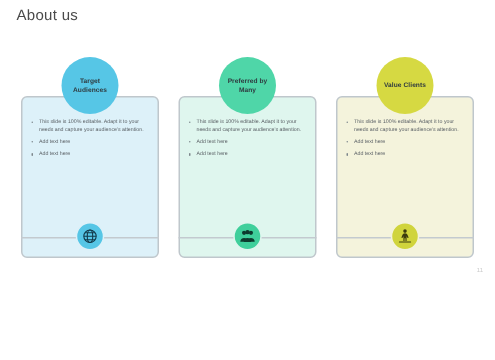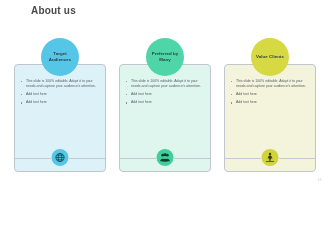--- a/index.html
+++ b/index.html
@@ -19,22 +19,21 @@
     inset: 0;
     background: #ffffff;
   }
   .page-title {
     position: absolute;
     left: 11px;
     top: 5px;
     font-size: 10px;
     color: #4a4a4a;
     letter-spacing: 0.2px;
-    font-weight: 700;
-    margin-left: 20px;
+    font-weight: 400;
   }
   .cards {
     position: absolute;
     left: 0;
     top: 38px;
     width: 330px;
     height: 140px;
     display: flex;
     justify-content: space-between;
     padding: 0 14px;

